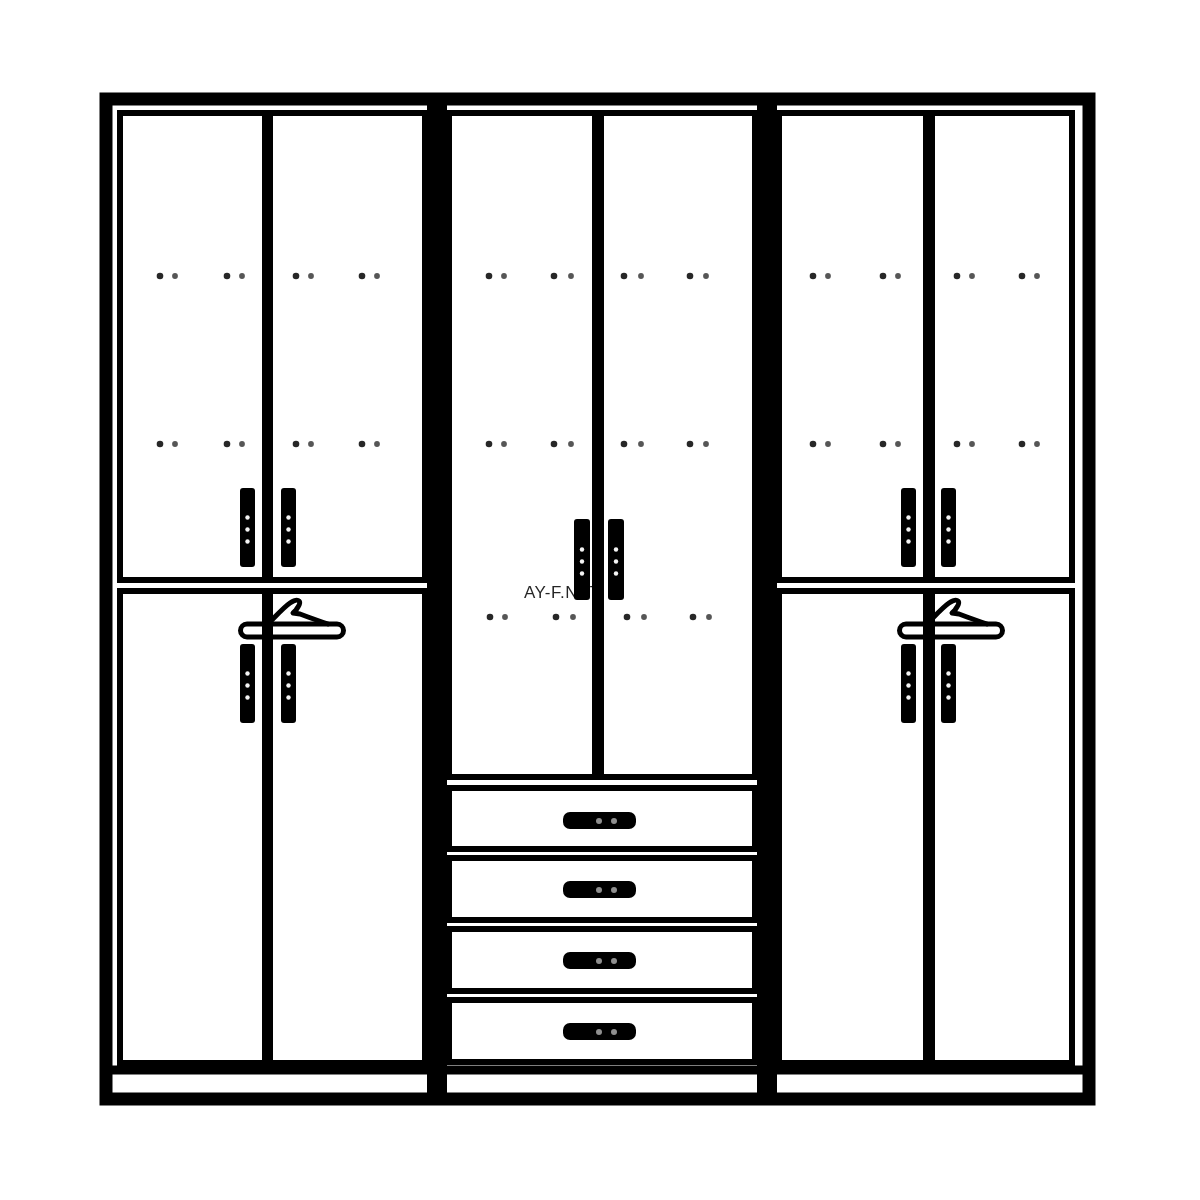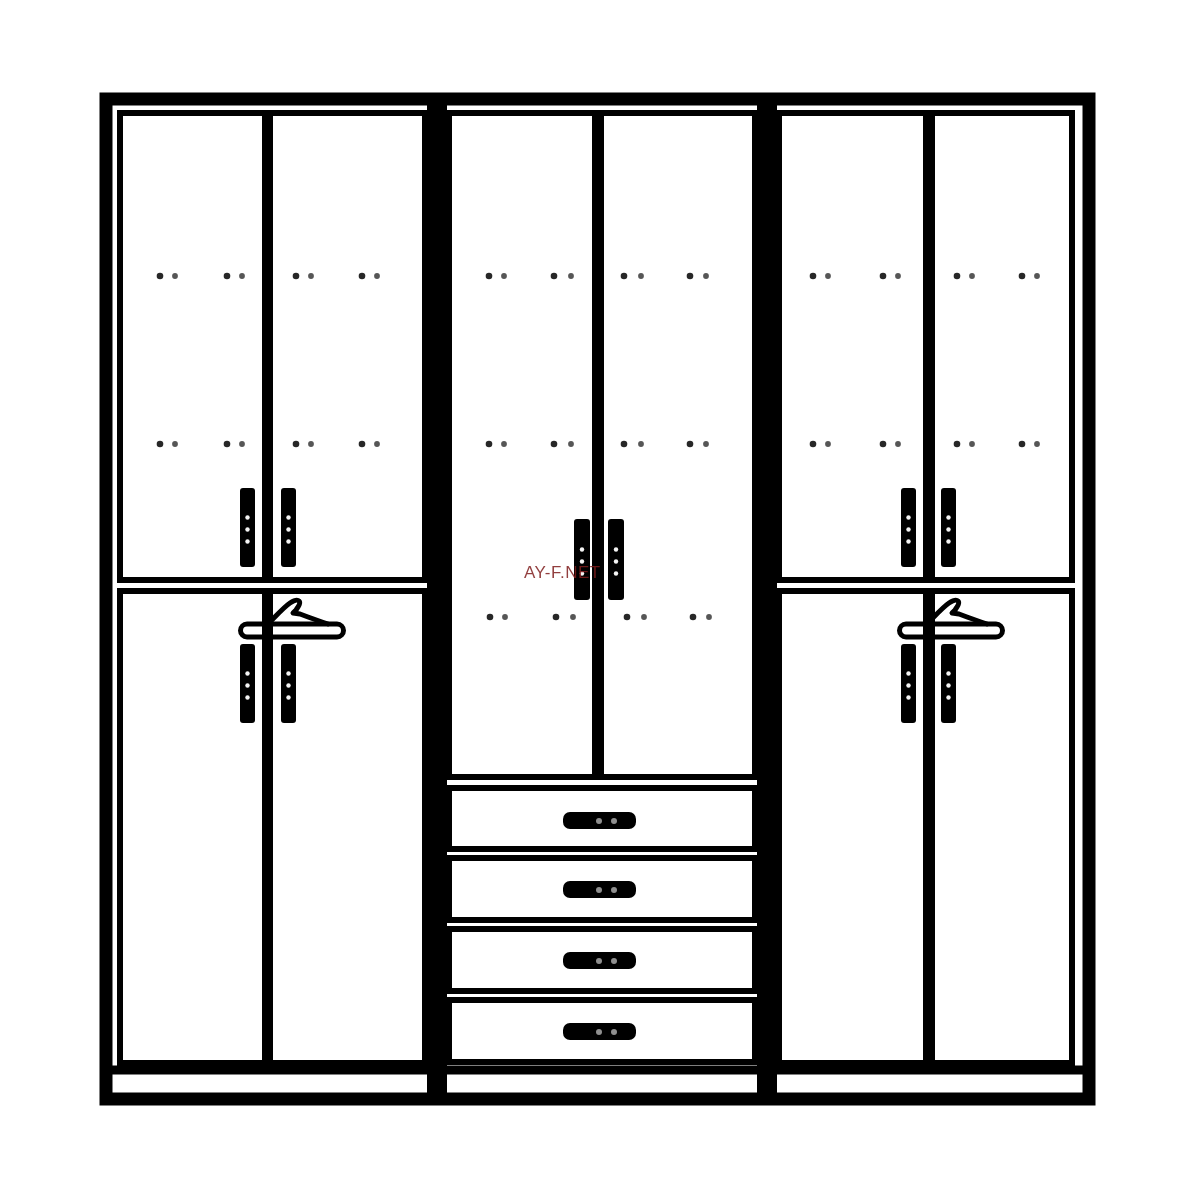--- a/index.html
+++ b/index.html
@@ -183,14 +183,14 @@
       </g>
       <g transform="translate(240,598)">
         <path d="M28,26 C36,18 44,9 50,5 C53,3 57,1 59,3 C61,5 58,9 56,12 L53,15 L60,16 L68,19 L82,24 L88,26" fill="none" stroke="#000000" stroke-width="5" stroke-linecap="round" stroke-linejoin="round"></path>
         <path d="M7,26 H97 A6.5,6.5 0 0 1 97,39 H7 A6.5,6.5 0 0 1 7,26 Z" fill="none" stroke="#000000" stroke-width="5" stroke-linecap="round" stroke-linejoin="round"></path>
       </g>
       <g transform="translate(899,598)">
         <path d="M28,26 C36,18 44,9 50,5 C53,3 57,1 59,3 C61,5 58,9 56,12 L53,15 L60,16 L68,19 L82,24 L88,26" fill="none" stroke="#000000" stroke-width="5" stroke-linecap="round" stroke-linejoin="round"></path>
         <path d="M7,26 H97 A6.5,6.5 0 0 1 97,39 H7 A6.5,6.5 0 0 1 7,26 Z" fill="none" stroke="#000000" stroke-width="5" stroke-linecap="round" stroke-linejoin="round"></path>
       </g>
     </svg>
-  <div class="watermark" style="left: 524px; top: 564px; font-size: 17px; color: #7f1d1d;">AY-F.NET</div>
+  <div class="watermark" style="left: 524px; top: 584px; font-size: 17px; color: #000000;">AY-F.NET</div>
 </div>
 
 </body></html>

